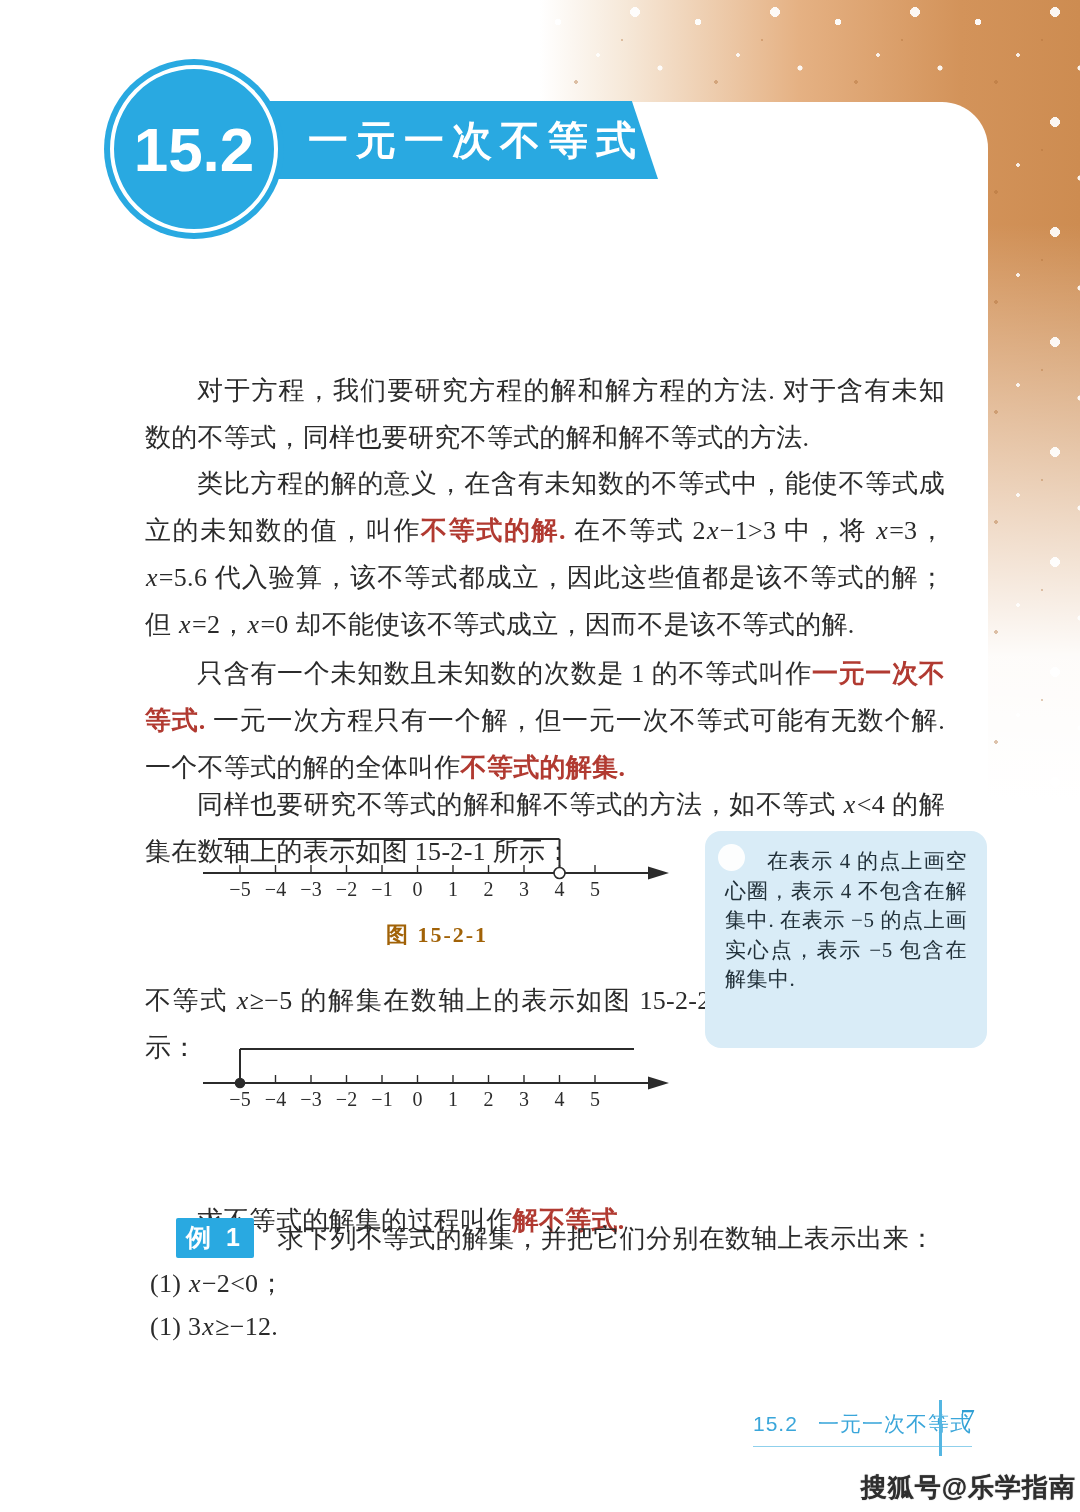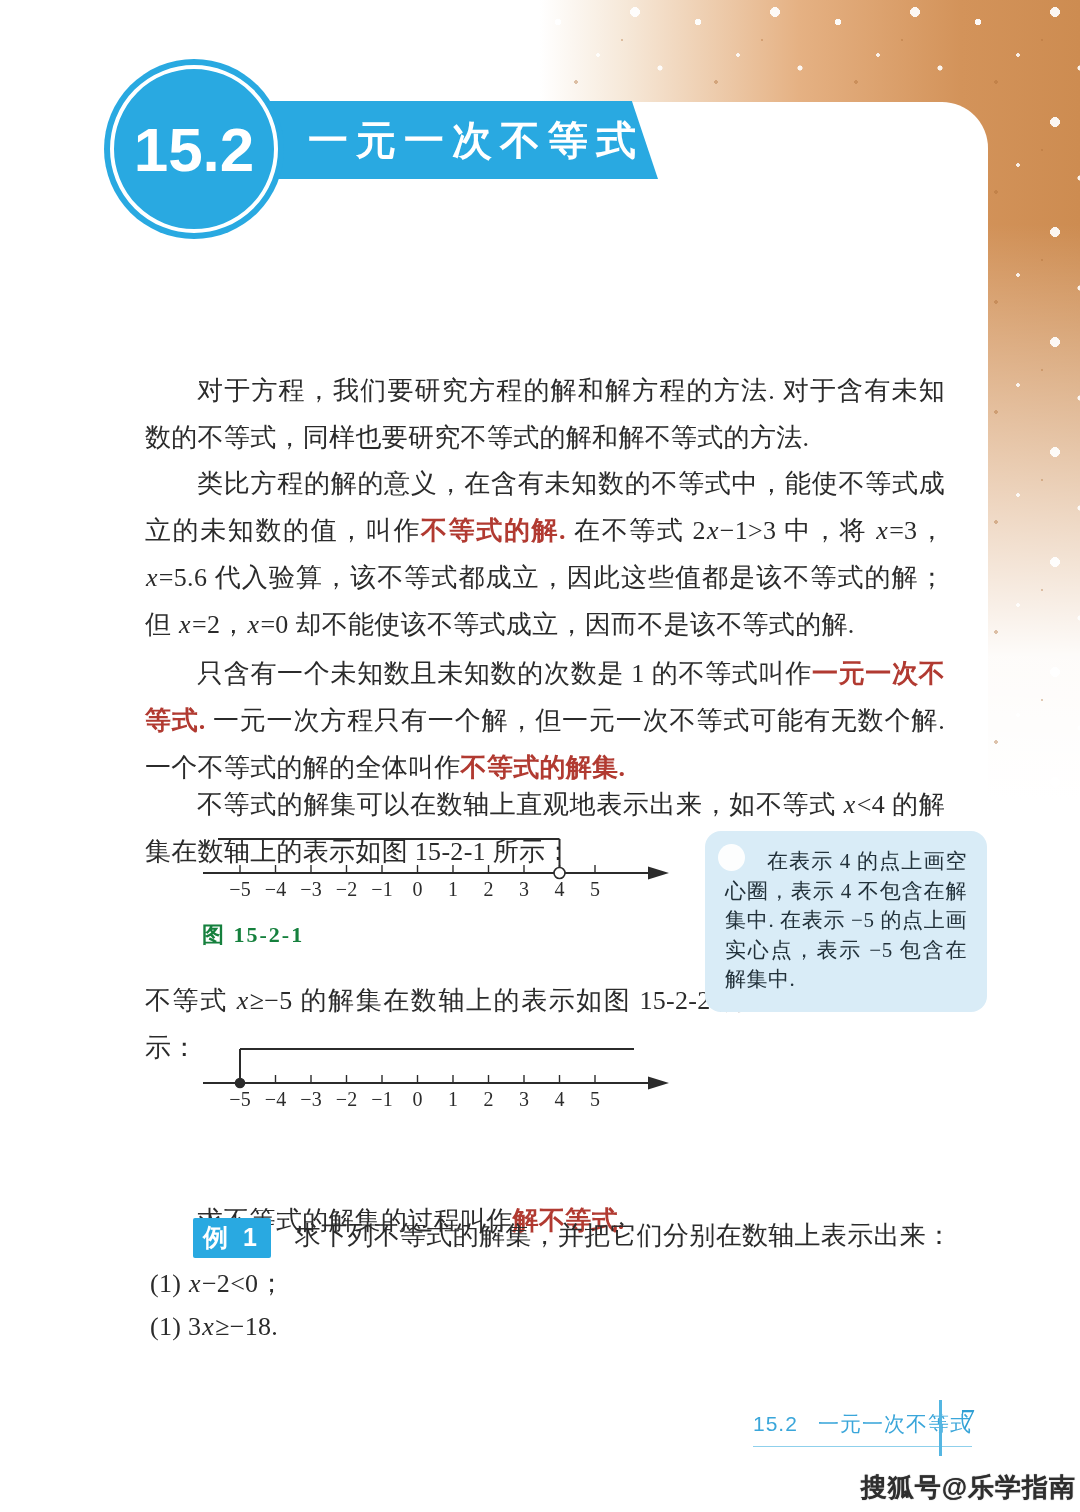--- a/index.html
+++ b/index.html
@@ -74,41 +74,41 @@
   .seg-r{color:var(--red);font-weight:700;}
   .seg-i{font-style:italic;padding:0 1px;}
   #p1{top:341px;} #p2{top:434px;} #p3{top:624px;} #p4{top:755px;}
   #p5{top:951px;width:600px;} #p6{top:1171px;}
 
   
   .figure{position:absolute;width:470px;}
   #fig1{left:202px;top:832px;}
   #fig2{left:202px;top:1042px;}
   .fig-caption{
-    width:470px;margin-top:10px;font-size:22px;font-weight:700;
-    letter-spacing:2px;color:#15803d;
+    width:470px;text-align:center;margin-top:10px;font-size:22px;font-weight:700;
+    letter-spacing:2px;color:#a16207;
   }
 
   
   .callout{
-    position:absolute;left:705px;top:831px;width:282px;height:181px;box-sizing:border-box;
+    position:absolute;left:705px;top:831px;width:282px;height:217px;box-sizing:border-box;
     background:var(--callout-bg);border-radius:16px;padding:16px 20px 14px 20px;
   }
   .callout-dot{
     position:absolute;left:13px;top:13px;width:27px;height:27px;border-radius:50%;
     background:#fdfefe;
   }
   .callout-text{
     font-size:21px;line-height:29.5px;text-align:justify;text-indent:2em;
     color:#22313a;letter-spacing:.5px;
   }
 
   
   .example-row{
-    position:absolute;left:193px;top:1218px;display:flex;align-items:flex-start;
+    position:absolute;left:176px;top:1218px;display:flex;align-items:center;
   }
   .example-badge{
     background:var(--accent);color:#fff;font-family:"Liberation Sans","DejaVu Sans",sans-serif;
     font-size:25px;font-weight:700;padding:3px 10px 4px 10px;border-radius:2px;letter-spacing:4px;
     white-space:nowrap;
   }
   .example-intro{font-size:26px;margin-left:24px;white-space:nowrap;letter-spacing:.3px;}
   .ex-item{position:absolute;left:150px;font-size:26px;letter-spacing:.3px;}
   #item1{top:1266px;} #item2{top:1312px;}
 
@@ -146,21 +146,21 @@
       <span class="banner-title">一元一次不等式</span>
     </div>
     <div class="badge-circle">
       <span class="badge-number">15.2</span>
     </div>
 
 
     <p class="para indent" id="p1"><span>对于方程，我们要研究方程的解和解方程的方法. 对于含有未知数的不等式，同样也要研究不等式的解和解不等式的方法.</span></p>
     <p class="para indent" id="p2"><span>类比方程的解的意义，在含有未知数的不等式中，能使不等式成立的未知数的值，叫作</span><span class="seg-r">不等式的解.</span><span> 在不等式 2</span><span class="seg-i">x</span><span>−1&gt;3 中，将 </span><span class="seg-i">x</span><span>=3，</span><span class="seg-i">x</span><span>=5.6 代入验算，该不等式都成立，因此这些值都是该不等式的解；但 </span><span class="seg-i">x</span><span>=2，</span><span class="seg-i">x</span><span>=0 却不能使该不等式成立，因而不是该不等式的解.</span></p>
     <p class="para indent" id="p3"><span>只含有一个未知数且未知数的次数是 1 的不等式叫作</span><span class="seg-r">一元一次不等式.</span><span> 一元一次方程只有一个解，但一元一次不等式可能有无数个解. 一个不等式的解的全体叫作</span><span class="seg-r">不等式的解集.</span></p>
-    <p class="para indent" id="p4"><span>不等式的解集可以在数轴上直观地表示出来，如不等式 </span><span class="seg-i">x</span><span>&lt;4 的解集在数轴上的表示如图 15-2-1 所示：</span></p>
+    <p class="para indent" id="p4"><span>同样也要研究不等式的解和解不等式的方法，如不等式 </span><span class="seg-i">x</span><span>&lt;4 的解集在数轴上的表示如图 15-2-1 所示：</span></p>
     <p class="para" id="p5"><span>不等式 </span><span class="seg-i">x</span><span>≥−5 的解集在数轴上的表示如图 15-2-2 所示：</span></p>
     <p class="para indent" id="p6"><span>求不等式的解集的过程叫作</span><span class="seg-r">解不等式.</span></p>
 
     <div class="figure" id="fig1">
       <div class="fig-mount"><svg width="470" height="74">
             <line x1="1" y1="41" x2="447" y2="41" stroke="#2b2b2b" stroke-width="1.8"></line>
             <polygon points="446,34.6 467,41 446,47.4" fill="#2b2b2b"></polygon>
             <line x1="38" y1="33" x2="38" y2="41" stroke="#2b2b2b" stroke-width="1.4"></line>
             <text x="38" y="64" text-anchor="middle" font-size="20" font-family="&quot;Liberation Serif&quot;,&quot;DejaVu Serif&quot;,serif" fill="#2b2b2b">−5</text>
             <line x1="73.5" y1="33" x2="73.5" y2="41" stroke="#2b2b2b" stroke-width="1.4"></line>
@@ -225,21 +225,21 @@
             <line x1="38" y1="7" x2="432" y2="7" stroke="#2b2b2b" stroke-width="2"></line>
             <circle cx="38" cy="41" r="4.5" fill="#2b2b2b" stroke="#2b2b2b" stroke-width="1.6"></circle>
           </svg></div>
     </div>
 
     <div class="example-row">
       <span class="example-badge">例 1</span>
       <span class="example-intro">求下列不等式的解集，并把它们分别在数轴上表示出来：</span>
     </div>
     <div class="ex-item" id="item1"><span>(1) </span><span class="seg-i">x</span><span>−2&lt;0；</span></div>
-    <div class="ex-item" id="item2"><span>(1) 3</span><span class="seg-i">x</span><span>≥−18.</span></div>
+    <div class="ex-item" id="item2"><span>(1) 3</span><span class="seg-i">x</span><span>≥−12.</span></div>
 
     <div class="footer-label">
       <span>15.2</span><span class="gap"></span><span>一元一次不等式</span>
     </div>
     <div class="footer-bar"></div>
     <div class="footer-page">7</div>
     <div class="watermark">搜狐号@乐学指南</div>
 
   </div>
 </div>

